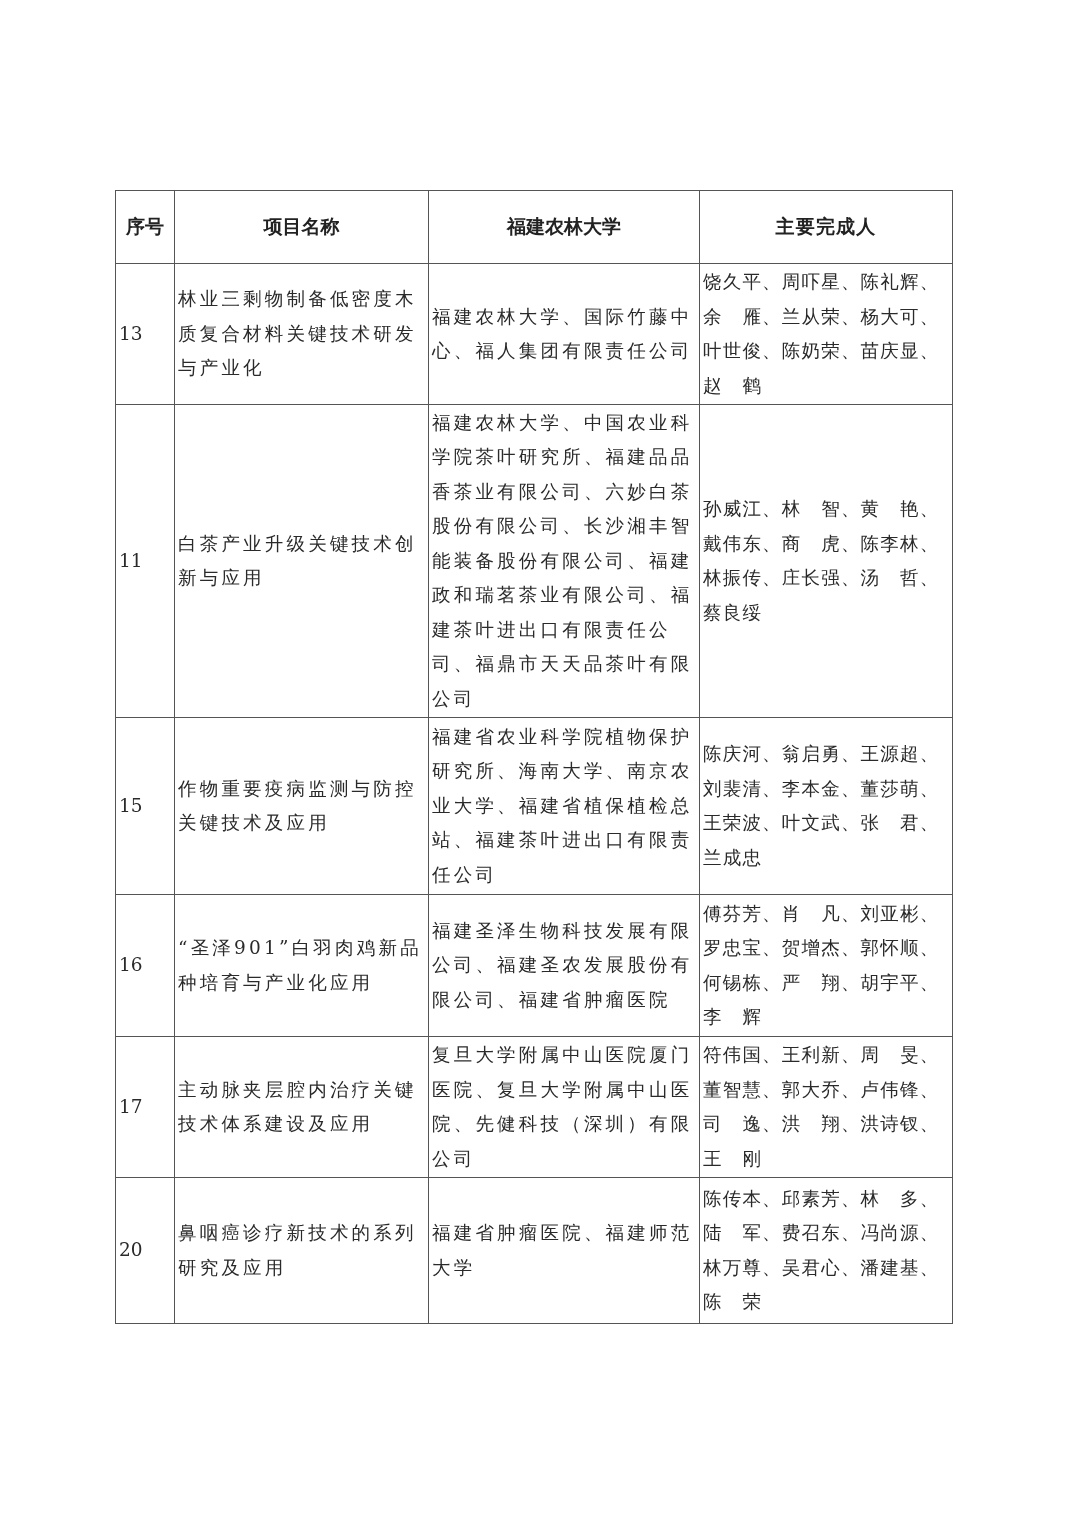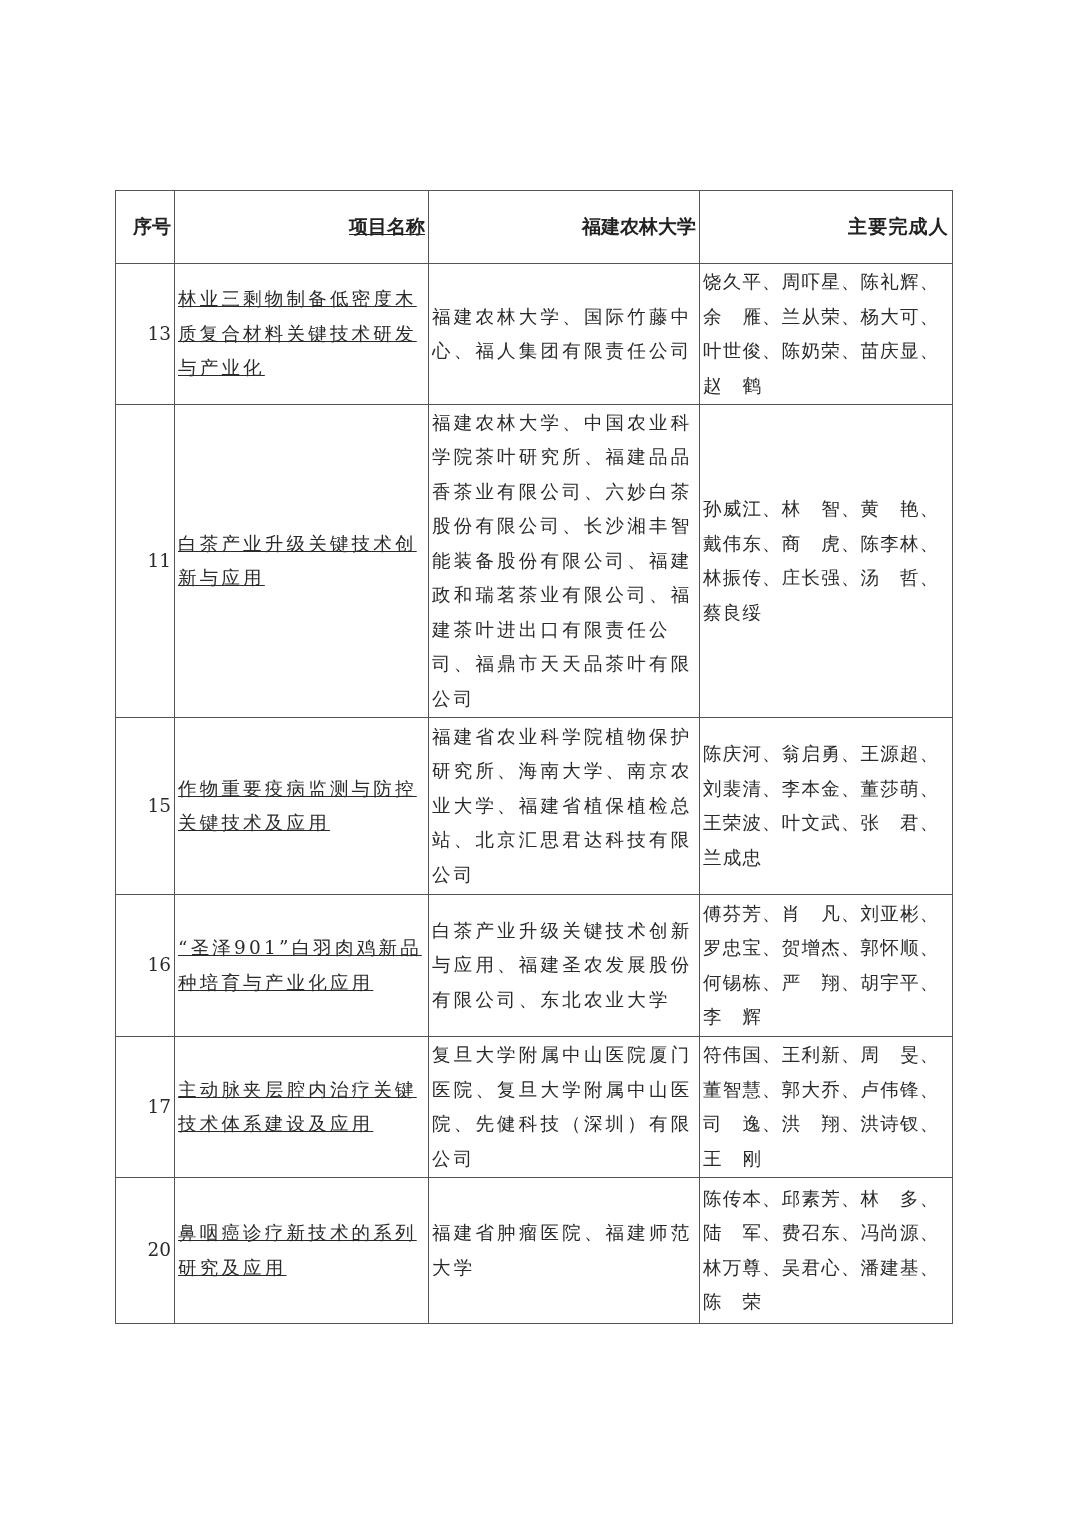--- a/index.html
+++ b/index.html
@@ -2,24 +2,24 @@
 <html><head>
 <meta charset="utf-8">
 <style>
   html, body { margin: 0; padding: 0; background: #ffffff; }
   body { width: 1080px; height: 1528px; position: relative; overflow: hidden;
          font-family: "DejaVu Serif", "Liberation Serif", serif; color: #2a2a2a; }
   .tbl { position: absolute; left: 115px; top: 190px; width: 834px;
          border-collapse: collapse; table-layout: fixed; }
   .tbl td, .tbl th { border: 1.5px solid #555; padding: 0 3px; vertical-align: middle; }
   .tbl th { font-family: "DejaVu Sans", "Liberation Sans", sans-serif; font-weight: bold;
-            font-size: 19px; height: 72px; text-align: right; color: #222; }
+            font-size: 19px; height: 72px; text-align: center; color: #222; }
   .tbl td { font-size: 18.5px; line-height: 34.5px; letter-spacing: 3.2px; }
-  .c-no { width: 52px; text-align: right; letter-spacing: 0 !important; font-size: 18px; }
-  .c-name { width: 247px; text-decoration: underline; }
+  .c-no { width: 52px; text-align: left; letter-spacing: 0 !important; font-size: 18px; }
+  .c-name { width: 247px; }
   .c-unit { width: 264px; }
   .c-people { width: 246px; letter-spacing: 1.2px !important; margin-left: 32px; }
   .cell-text { white-space: pre-wrap; word-break: break-all; }
 </style>
 </head>
 <body>
 
 <table class="tbl">
   <thead>
     <tr>
@@ -59,36 +59,36 @@
 林振传、庄长强、汤　哲、
 蔡良绥</div>
         </td>
     </tr>
     <tr style="height:177px">
       <td class="c-no">15</td>
       <td class="c-name">
           <div class="cell-text">作物重要疫病监测与防控关键技术及应用</div>
         </td>
       <td class="c-unit">
-          <div class="cell-text">福建省农业科学院植物保护研究所、海南大学、南京农业大学、福建省植保植检总站、北京汇思君达科技有限公司</div>
+          <div class="cell-text">福建省农业科学院植物保护研究所、海南大学、南京农业大学、福建省植保植检总站、福建茶叶进出口有限责任公司</div>
         </td>
       <td class="c-people">
           <div class="cell-text">陈庆河、翁启勇、王源超、
 刘裴清、李本金、董莎萌、
 王荣波、叶文武、张　君、
 兰成忠</div>
         </td>
     </tr>
     <tr style="height:142px">
       <td class="c-no">16</td>
       <td class="c-name">
           <div class="cell-text">“圣泽901”白羽肉鸡新品种培育与产业化应用</div>
         </td>
       <td class="c-unit">
-          <div class="cell-text">白茶产业升级关键技术创新与应用、福建圣农发展股份有限公司、东北农业大学</div>
+          <div class="cell-text">福建圣泽生物科技发展有限公司、福建圣农发展股份有限公司、福建省肿瘤医院</div>
         </td>
       <td class="c-people">
           <div class="cell-text">傅芬芳、肖　凡、刘亚彬、
 罗忠宝、贺增杰、郭怀顺、
 何锡栋、严　翔、胡宇平、
 李　辉</div>
         </td>
     </tr>
     <tr style="height:141px">
       <td class="c-no">17</td>

